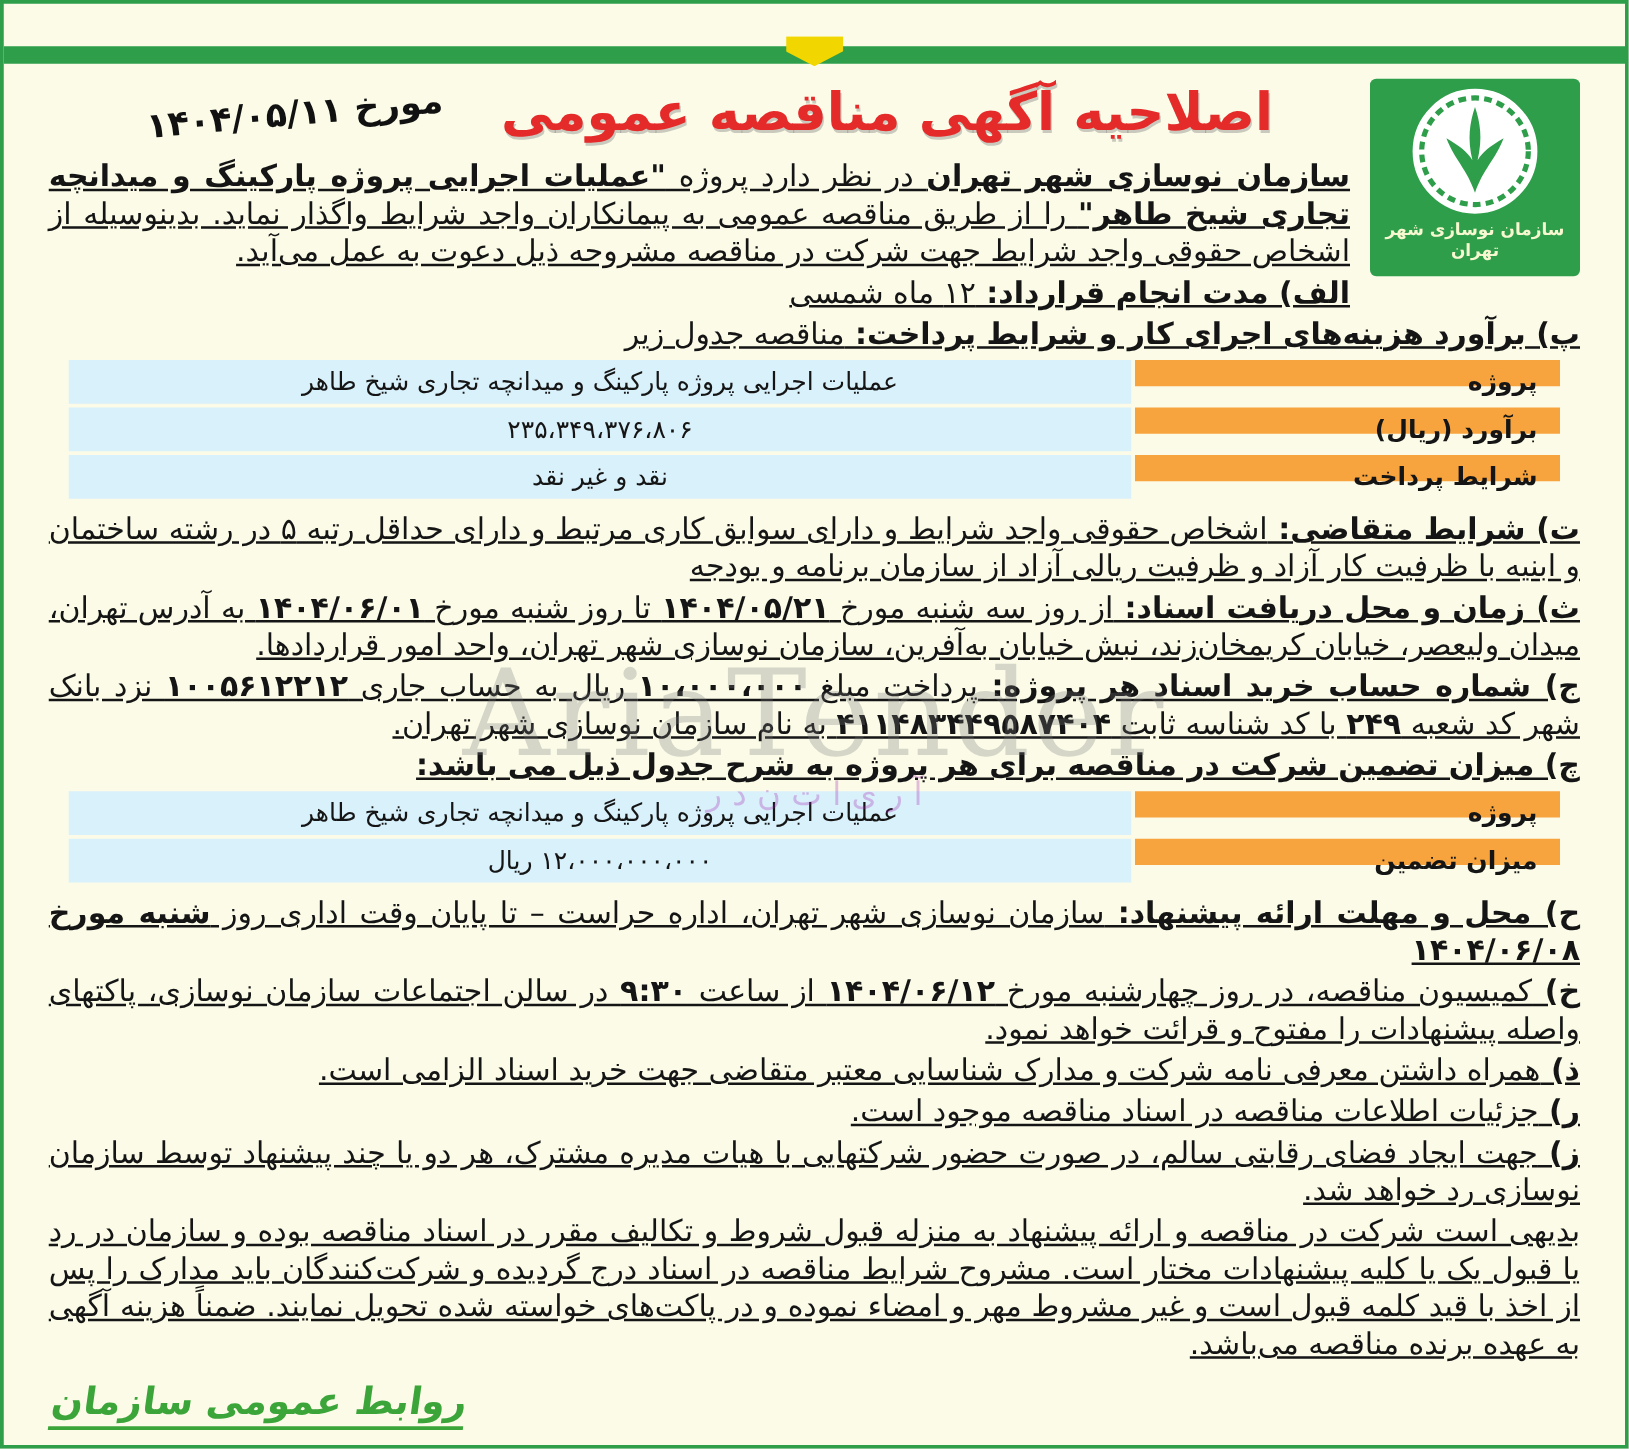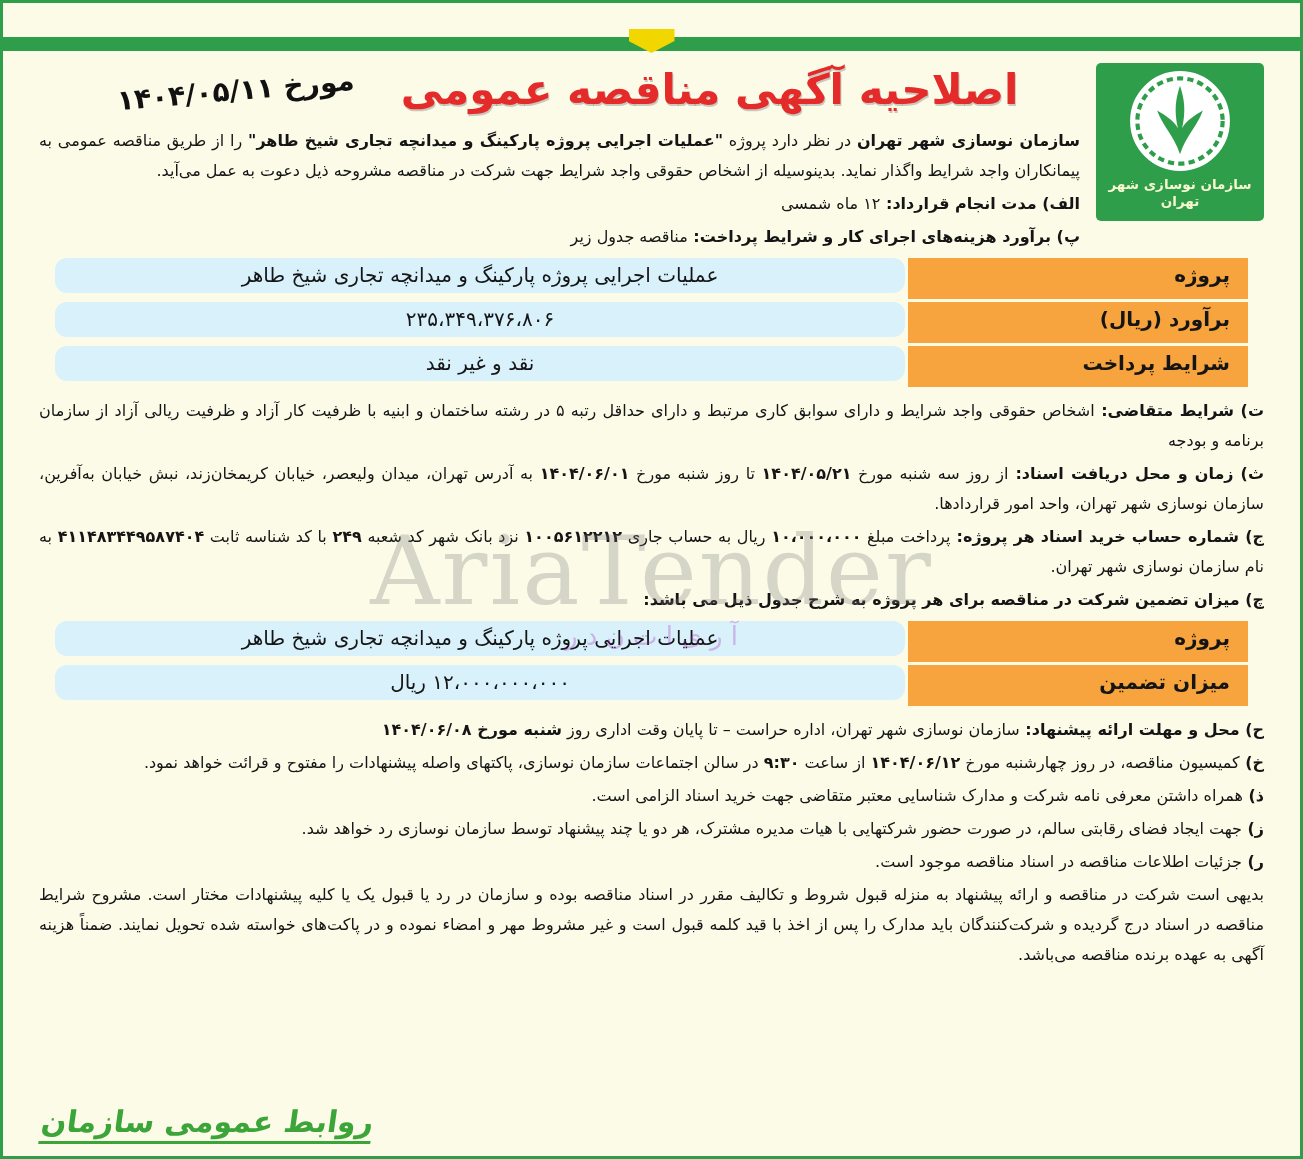--- a/index.html
+++ b/index.html
@@ -64,43 +64,44 @@
   .title-date {
     display:inline-block;
     color:#111;
     font-size:28px; font-weight:bold;
     margin:0 16px;
     transform:rotate(-5deg) translateY(-4px);
   }
   
   .para {
     margin:0 0 3px 0;
-    font-size:16px; line-height:30px;
+    font-size:24px; line-height:30px;
     text-align:justify;
+    text-decoration:underline;
   }
   .para .b { font-weight:bold; }
   .ltr { direction:ltr; unicode-bidi:isolate; }
   
   .table { margin:6px 16px 9px 16px; }
   .trow { display:flex; gap:3px; margin-bottom:3px; }
   .trow:last-child { margin-bottom:0; }
   .th {
     flex:0 0 340px;
     background:var(--orange-cell, #F7A43E);
     font-weight:bold; font-size:20px;
-    line-height:35px; height:41px;
+    line-height:35px; height:21px;
     padding:0 18px; box-sizing:border-box;
     text-align:right;
   }
   .td {
     flex:1;
     background:var(--blue-cell, #D9F1FB);
     font-size:20px; line-height:35px; height:35px;
     text-align:center;
-    overflow:hidden; white-space:nowrap;border-radius:12px;
+    overflow:hidden; white-space:nowrap;
   }
   .td.num { direction:ltr; unicode-bidi:isolate; }
   
   .watermark {
     position:absolute; top:518px; left:0; right:0;
     text-align:center; opacity:0.28; z-index:3;
     pointer-events:none;
     direction:ltr;
   }
   .wm-latin {
@@ -181,22 +182,22 @@
       </div>
       <div class="trow">
         <div class="th">میزان تضمین</div>
         <div class="td"><span class="ltr">۱۲،۰۰۰،۰۰۰،۰۰۰</span><span> ریال</span></div>
       </div>
     </div>
 
     <p class="para"><span class="b">ح) محل و مهلت ارائه پیشنهاد: </span><span>سازمان نوسازی شهر تهران، اداره حراست – تا پایان وقت اداری روز </span><span class="b">شنبه مورخ </span><span class="b ltr">۱۴۰۴/۰۶/۰۸</span></p>
     <p class="para"><span class="b">خ) </span><span>کمیسیون مناقصه، در روز چهارشنبه مورخ </span><span class="b ltr">۱۴۰۴/۰۶/۱۲</span><span> از ساعت </span><span class="b ltr">۹:۳۰</span><span> در سالن اجتماعات سازمان نوسازی، پاکتهای واصله پیشنهادات را مفتوح و قرائت خواهد نمود.</span></p>
     <p class="para"><span class="b">ذ) </span><span>همراه داشتن معرفی نامه شرکت و مدارک شناسایی معتبر متقاضی جهت خرید اسناد الزامی است.</span></p>
+    <p class="para"><span class="b">ر) </span><span>جزئیات اطلاعات مناقصه در اسناد مناقصه موجود است.</span></p>
     <p class="para"><span class="b">ز) </span><span>جهت ایجاد فضای رقابتی سالم، در صورت حضور شرکتهایی با هیات مدیره مشترک، هر دو یا چند پیشنهاد توسط سازمان نوسازی رد خواهد شد.</span></p>
-    <p class="para"><span class="b">ر) </span><span>جزئیات اطلاعات مناقصه در اسناد مناقصه موجود است.</span></p>
     <p class="para"><span>بدیهی است شرکت در مناقصه و ارائه پیشنهاد به منزله قبول شروط و تکالیف مقرر در اسناد مناقصه بوده و سازمان در رد یا قبول یک یا کلیه پیشنهادات مختار است. مشروح شرایط مناقصه در اسناد درج گردیده و شرکت‌کنندگان باید مدارک را پس از اخذ با قید کلمه قبول است و غیر مشروط مهر و امضاء نموده و در پاکت‌های خواسته شده تحویل نمایند. ضمناً هزینه آگهی به عهده برنده مناقصه می‌باشد.</span></p>
 
   </div>
 
   <div class="watermark">
     <div class="wm-latin">AriaTender</div>
     <div class="wm-fa">آ ر ی ا ت ن د ر</div>
   </div>
 
   <div class="footer">روابط عمومی سازمان</div>

